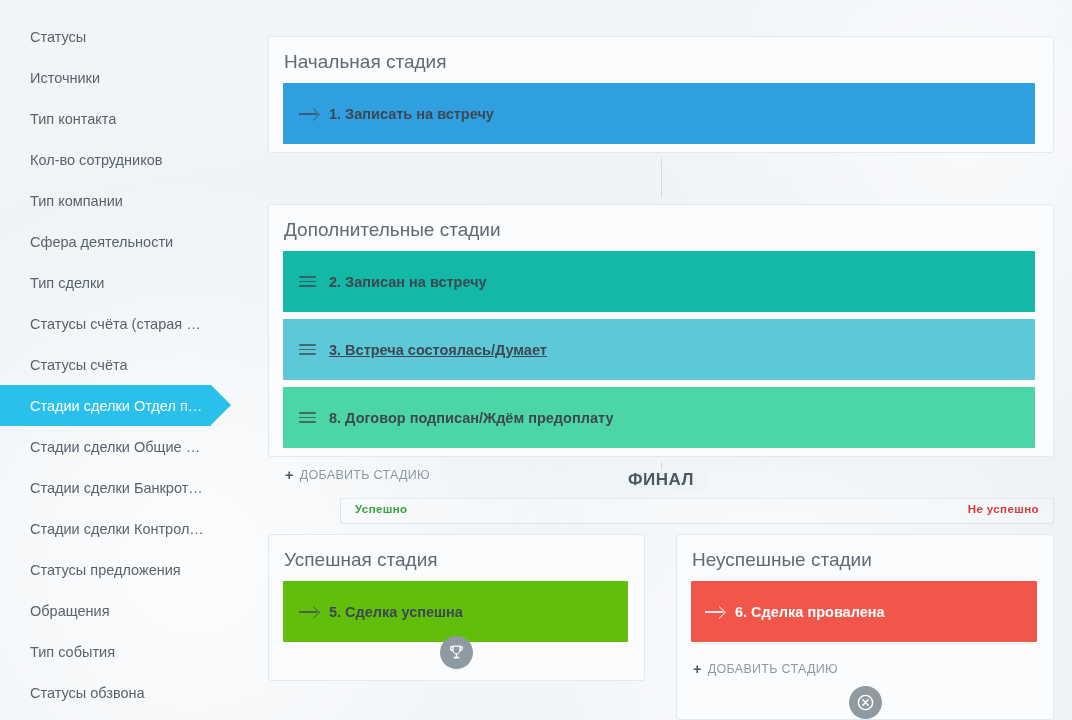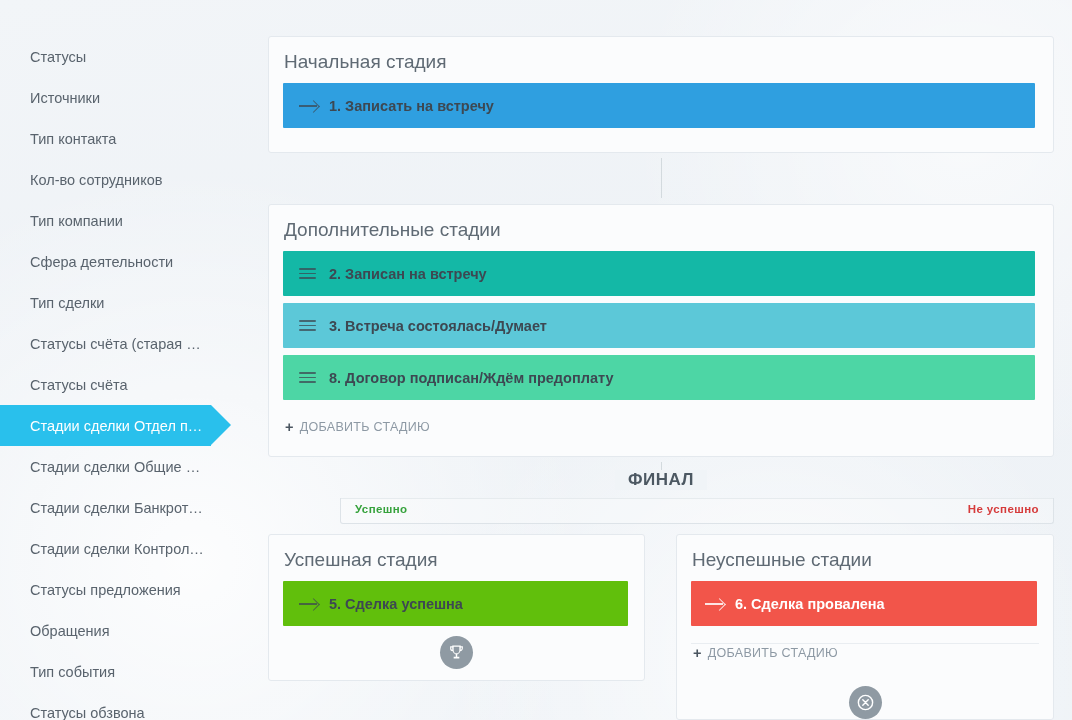--- a/index.html
+++ b/index.html
@@ -16,21 +16,21 @@
       radial-gradient(circle at 18% 78%, rgba(255,255,255,0.85) 0%, rgba(255,255,255,0) 38%),
       radial-gradient(circle at 72% 92%, rgba(255,255,255,0.7) 0%, rgba(255,255,255,0) 32%),
       radial-gradient(circle at 90% 18%, rgba(255,255,255,0.6) 0%, rgba(255,255,255,0) 30%),
       linear-gradient(170deg, #f2f5f8 0%, #eef2f6 45%, #eff3f7 100%);
   }
 
   
   .sidebar {
     position: absolute; left: 0; top: 0;
     width: 250px; height: 720px;
-    padding-top: 36px;
+    padding-top: 16px;
   }
   .side-item {
     position: relative;
     height: 41px;
     display: flex; align-items: center;
     padding-left: 30px;
     font-size: 14.5px;
     color: #59636d;
     white-space: nowrap;
     cursor: pointer;
@@ -60,21 +60,21 @@
     border-radius: 3px;
   }
   .panel-title {
     font-size: 19px;
     color: #5f6a74;
     padding: 14px 0 0 15px;
   }
 
   .stage {
     position: relative;
-    height: 45px;
+    height: 61px;
     display: flex; align-items: center;
     padding-left: 16px;
     font-size: 14.5px;
     font-weight: bold;
     color: #3d4852;
     cursor: pointer;
     border-radius: 1px;
   }
   .stage .glyph {
     width: 30px;
@@ -254,21 +254,21 @@
           <div class="stage" style="background: #14b8a6; margin-bottom: 7px;">
             <span class="glyph" style="cursor: grab;">
               <span class="drag-ic">
                 <i></i>
                 <i></i>
                 <i></i>
               </span>
             </span>
             <span class="stage-label">2. Записан на встречу</span>
           </div>
-          <div class="stage" style="background: rgb(92, 200, 216); margin-bottom: 7px;">
+          <div class="stage" style="background: rgb(92, 200, 216); margin-bottom: 7px; text-decoration: underline;">
             <span class="glyph" style="cursor: grab;">
               <span class="drag-ic">
                 <i></i>
                 <i></i>
                 <i></i>
               </span>
             </span>
             <span class="stage-label">3. Встреча состоялась/Думает</span>
           </div>
           <div class="stage" style="background: rgb(77, 214, 165); margin-bottom: 7px;">

